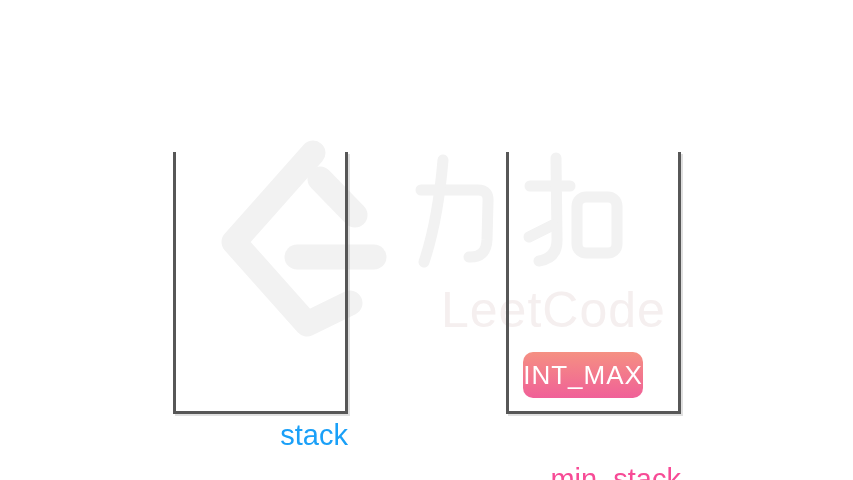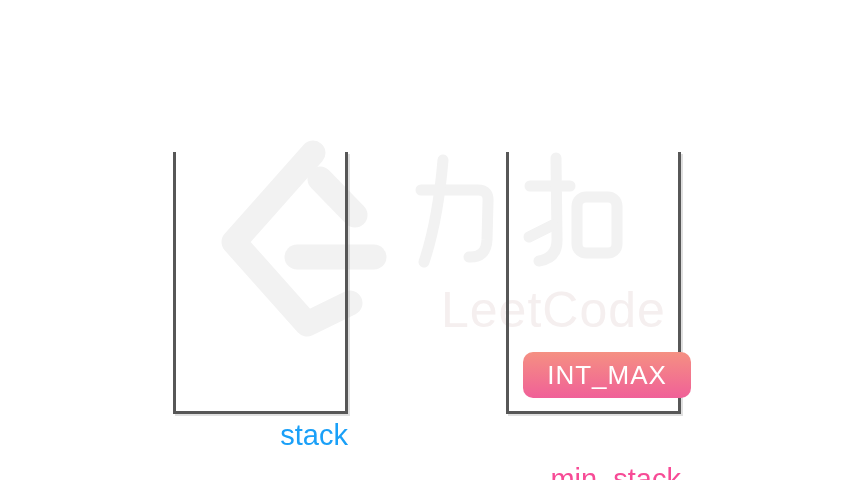--- a/index.html
+++ b/index.html
@@ -29,21 +29,21 @@
   #stack-box-right{left:506px;}
   
   .stack-label{
     position:absolute;top:421px;width:175px;
     text-align:right;font-size:29px;line-height:1;
   }
   #stack-label-left{left:173px;color:#1aa0f8;}
   #stack-label-right{left:506px;color:#f74b96;margin-top:44px;}
   
   #int-max-item{
-    position:absolute;left:523px;top:352px;width:168px;height:46px;
+    position:absolute;left:523px;top:352px;width:120px;height:46px;
     border-radius:10px;
     background:linear-gradient(to bottom,#f59082,#f06098);
     color:#ffffff;font-size:26px;letter-spacing:1px;
     display:flex;align-items:center;justify-content:center;
   }
 </style>
 </head>
 <body>
 
 <div id="canvas">

